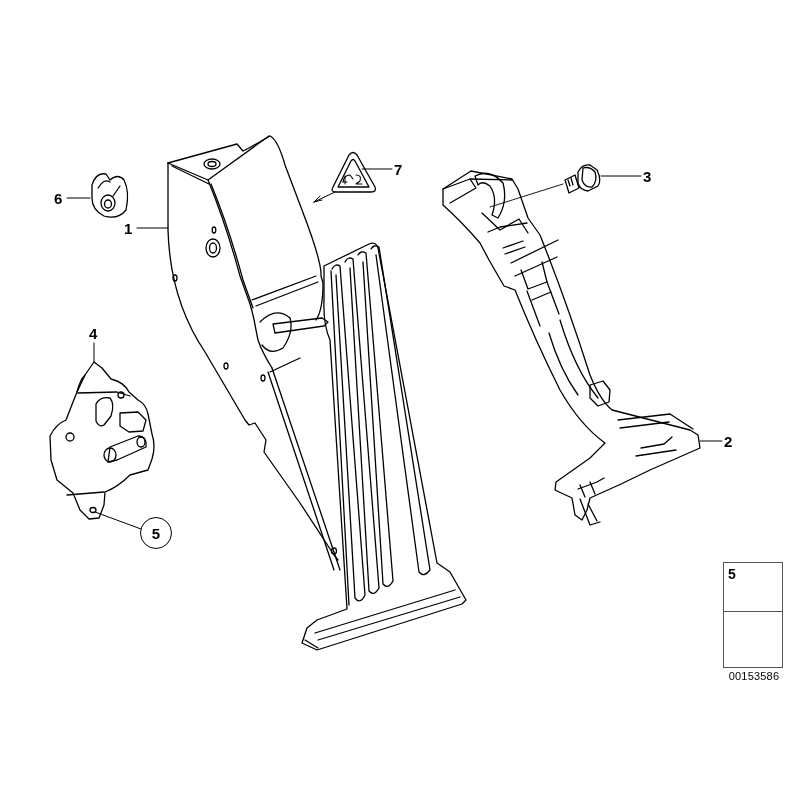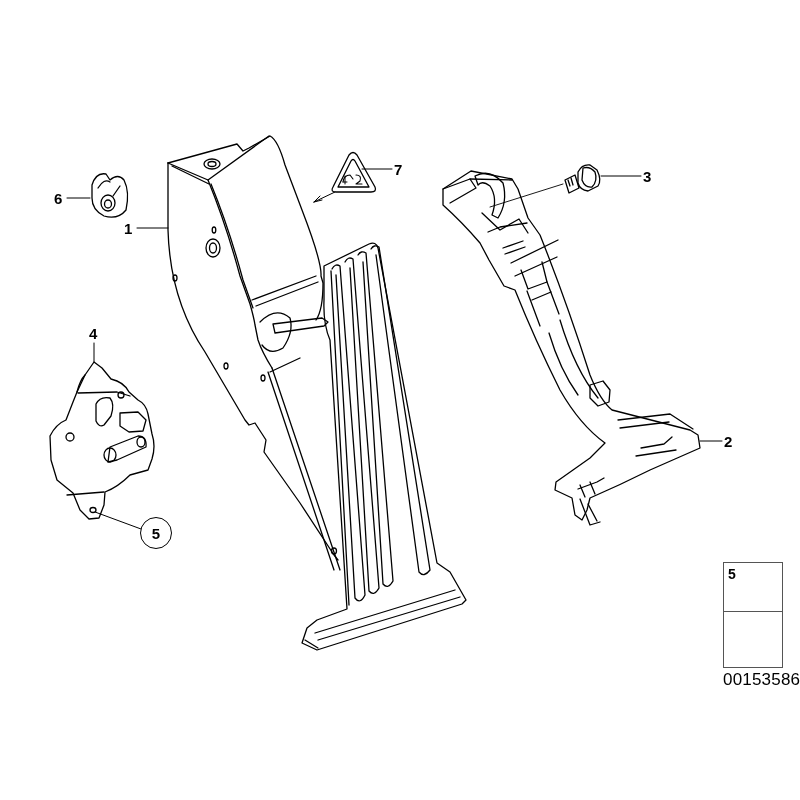--- a/index.html
+++ b/index.html
@@ -9,21 +9,21 @@
     .label { position: absolute; font-family: "Liberation Sans", sans-serif; font-weight: bold;
              font-size: 15px; color: #000; line-height: 1; }
     .circled { position: absolute; width: 32px; height: 32px; border: 1.6px solid #000;
                border-radius: 50%; box-sizing: border-box; display: flex; align-items: center;
                justify-content: center; font-weight: bold; font-size: 15px; background: #fff; }
     .legend-box { position: absolute; left: 723px; top: 562px; width: 60px; height: 106px;
                   border: 1px solid #555; box-sizing: border-box; background: #fff; }
     .legend-num { position: absolute; left: 4px; top: 3px; font-weight: bold; font-size: 14px; }
     .legend-divider { position: absolute; left: 0; top: 48px; width: 100%; height: 1px; background: #555; }
     .diagram-id { position: absolute; left: 723px; top: 670px; width: 62px; text-align: center;
-                  font-size: 17px; color: #000; letter-spacing: 0.2px; }
+                  font-size: 11px; color: #000; letter-spacing: 0.2px; }
     svg * { vector-effect: non-scaling-stroke; }
   </style>
 </head>
 <body>
 
 <svg id="canvas" viewBox="0 0 800 800" xmlns="http://www.w3.org/2000/svg" fill="none" stroke="#000" stroke-width="1.3" stroke-linejoin="round" stroke-linecap="round">
 
   <g>
     <path d="M92,185 Q96,172 106,174 L110,180 Q118,173 124,180 Q130,192 126,210 Q118,220 104,216 Q92,210 92,198 Z"></path>
     <path d="M98,188 Q104,178 110,182"></path>

